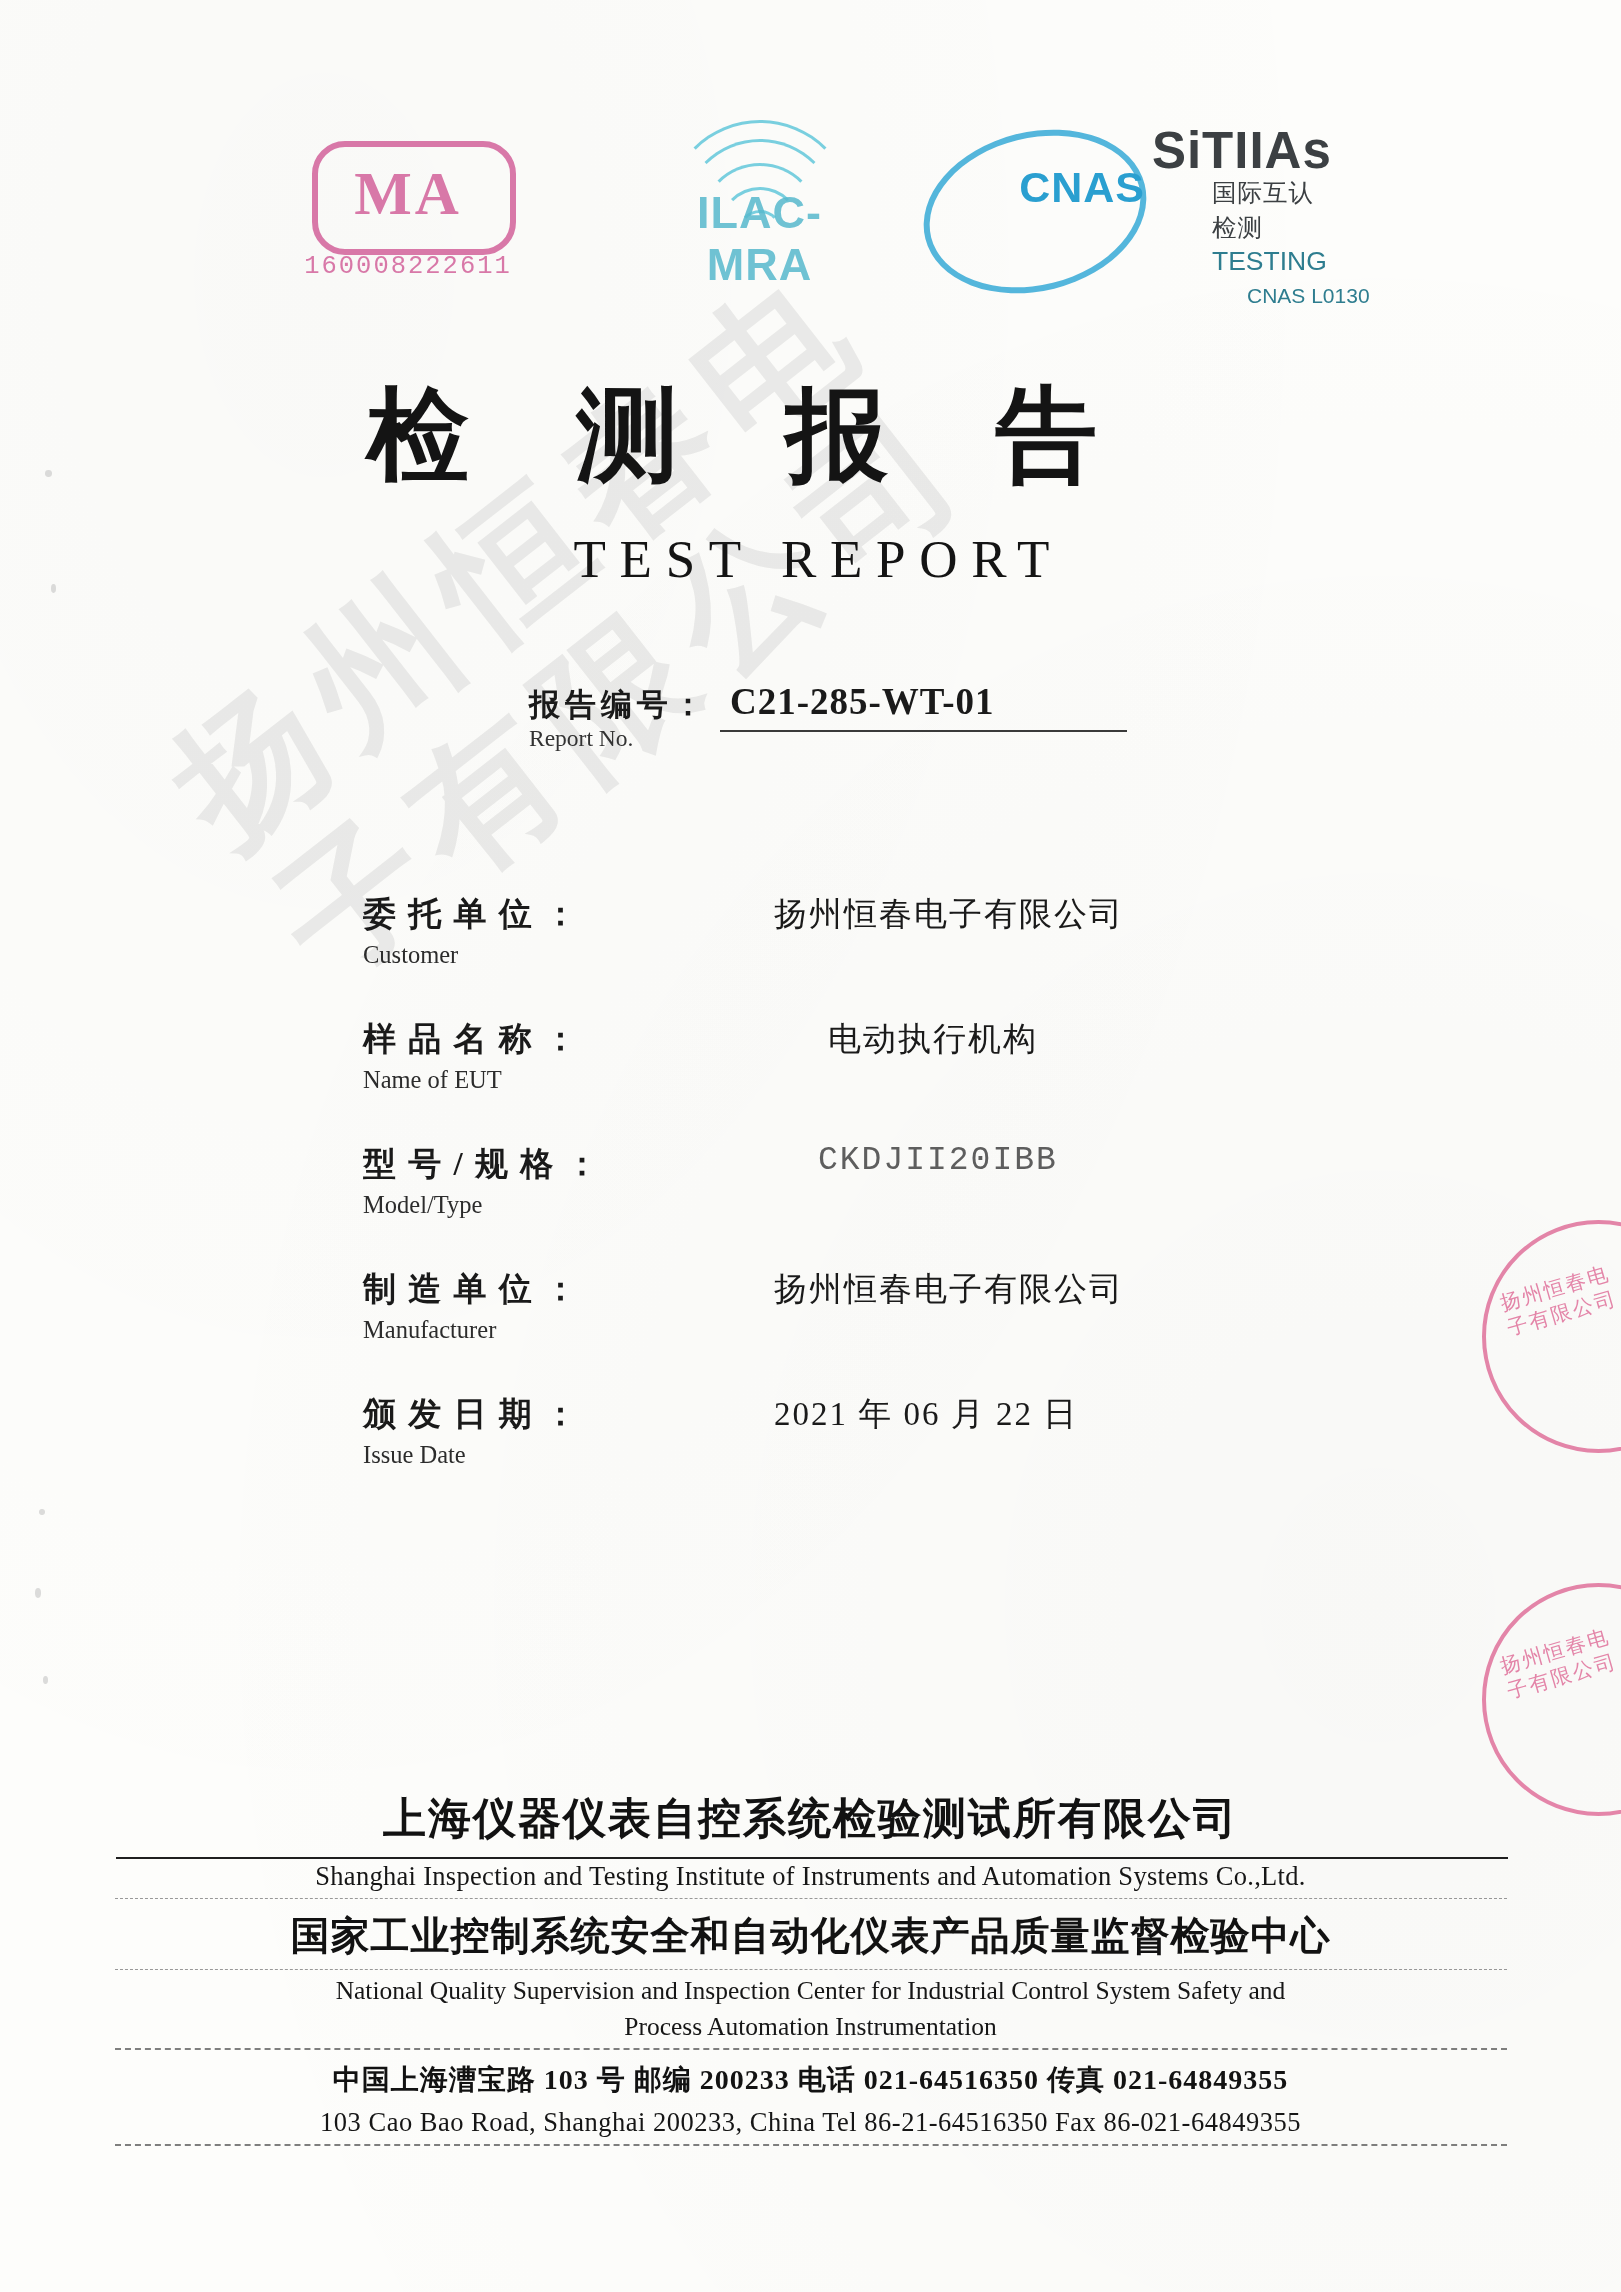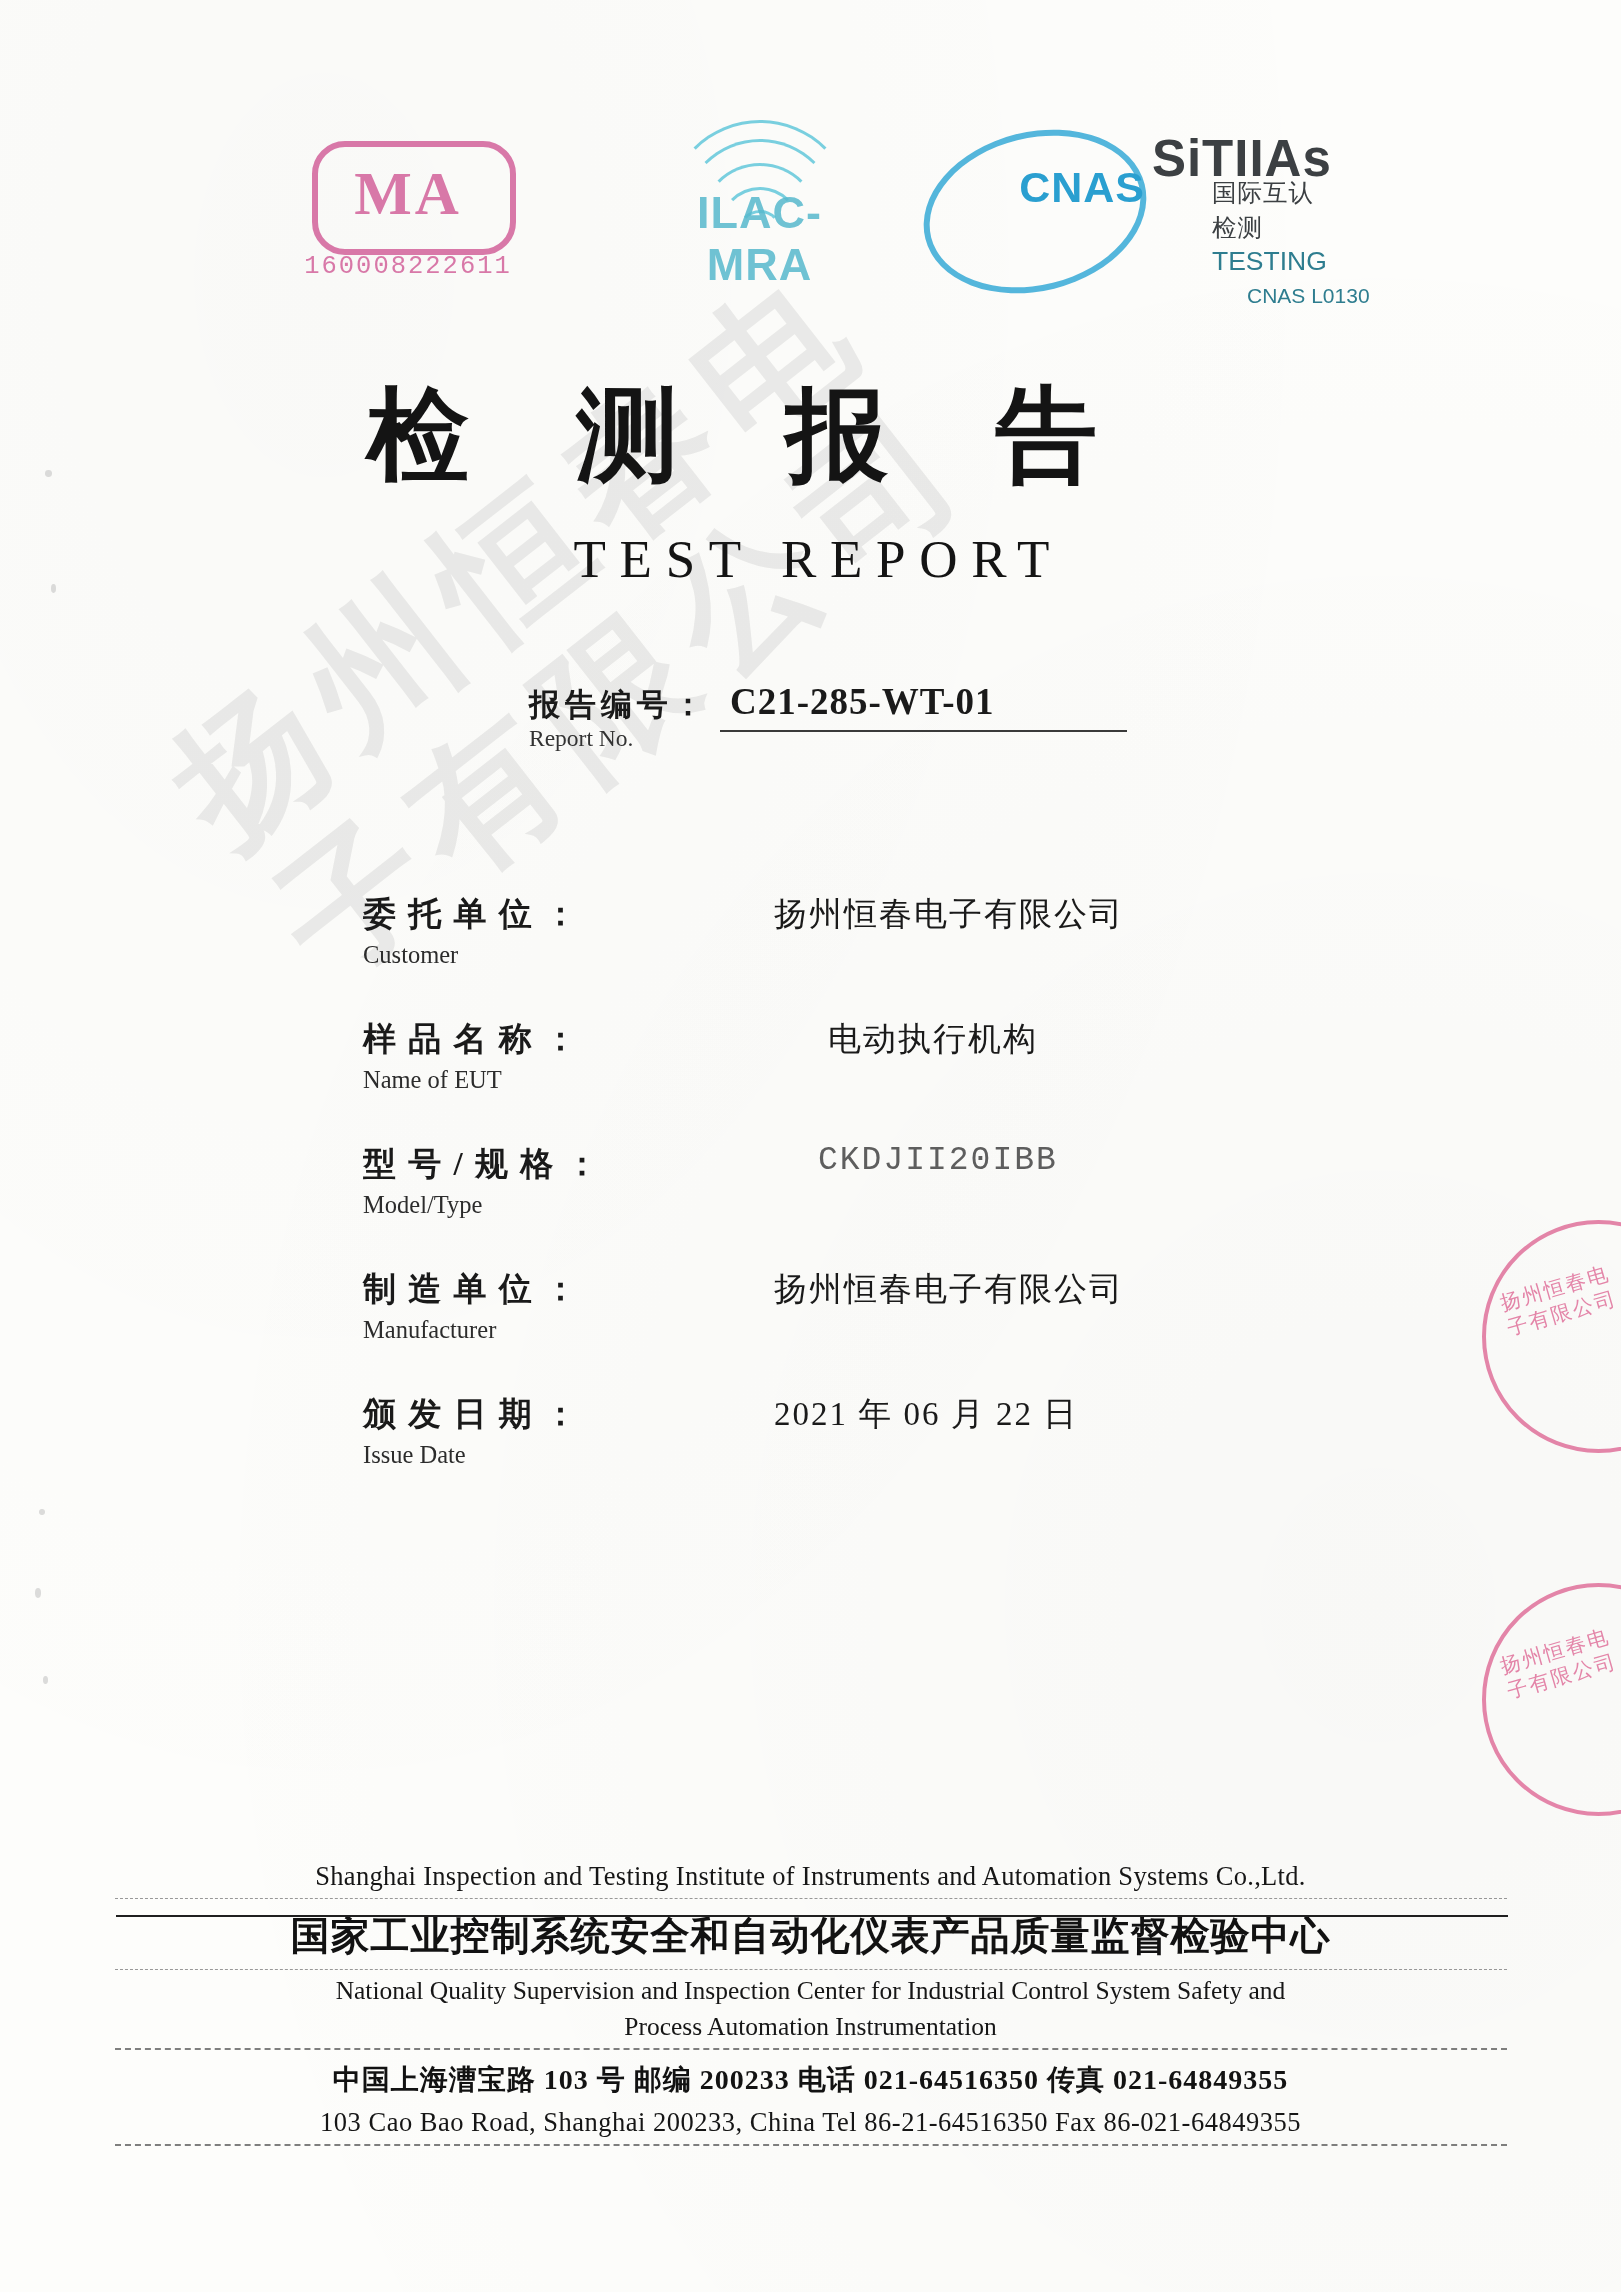--- a/index.html
+++ b/index.html
@@ -176,21 +176,20 @@
   }
   .logo-sitiias .brand {
     position: absolute;
     left: 4.9px;
     top: 0;
     font-size: 51px;
     font-weight: bold;
     letter-spacing: 1px;
     font-family: "Liberation Sans", sans-serif;
     color: #3c4043;
-    margin-top: 8px;
   }
   .logo-sitiias .cn1 {
     position: absolute;
     left: 65px;
     top: 55px;
     font-size: 24.5px;
     color: #3c4043;
     font-family: "Liberation Sans", sans-serif;
     letter-spacing: 1px;
   }
@@ -513,20 +512,21 @@
   </div>
 
   <div class="seal seal-1">
     <div class="seal-text">扬州恒春电子有限公司</div>
   </div>
   <div class="seal seal-2">
     <div class="seal-text">扬州恒春电子有限公司</div>
   </div>
 
   <div class="footer">
+    <div class="inst-cn">上海仪器仪表自控系统检验测试所有限公司</div>
     <div class="line-top"></div>
     <div class="inst-en">Shanghai Inspection and Testing Institute of Instruments and Automation Systems Co.,Ltd.</div>
     <div class="dashrule thin"></div>
     <div class="center-cn">国家工业控制系统安全和自动化仪表产品质量监督检验中心</div>
     <div class="dashrule thin"></div>
     <div class="center-en1">National Quality Supervision and Inspection Center for Industrial Control System Safety and</div>
     <div class="center-en2">Process Automation Instrumentation</div>
     <div class="dashrule"></div>
     <div class="addr-cn">中国上海漕宝路 103 号 邮编 200233 电话 021-64516350 传真 021-64849355</div>
     <div class="addr-en">103 Cao Bao Road, Shanghai 200233, China Tel 86-21-64516350 Fax 86-021-64849355</div>

